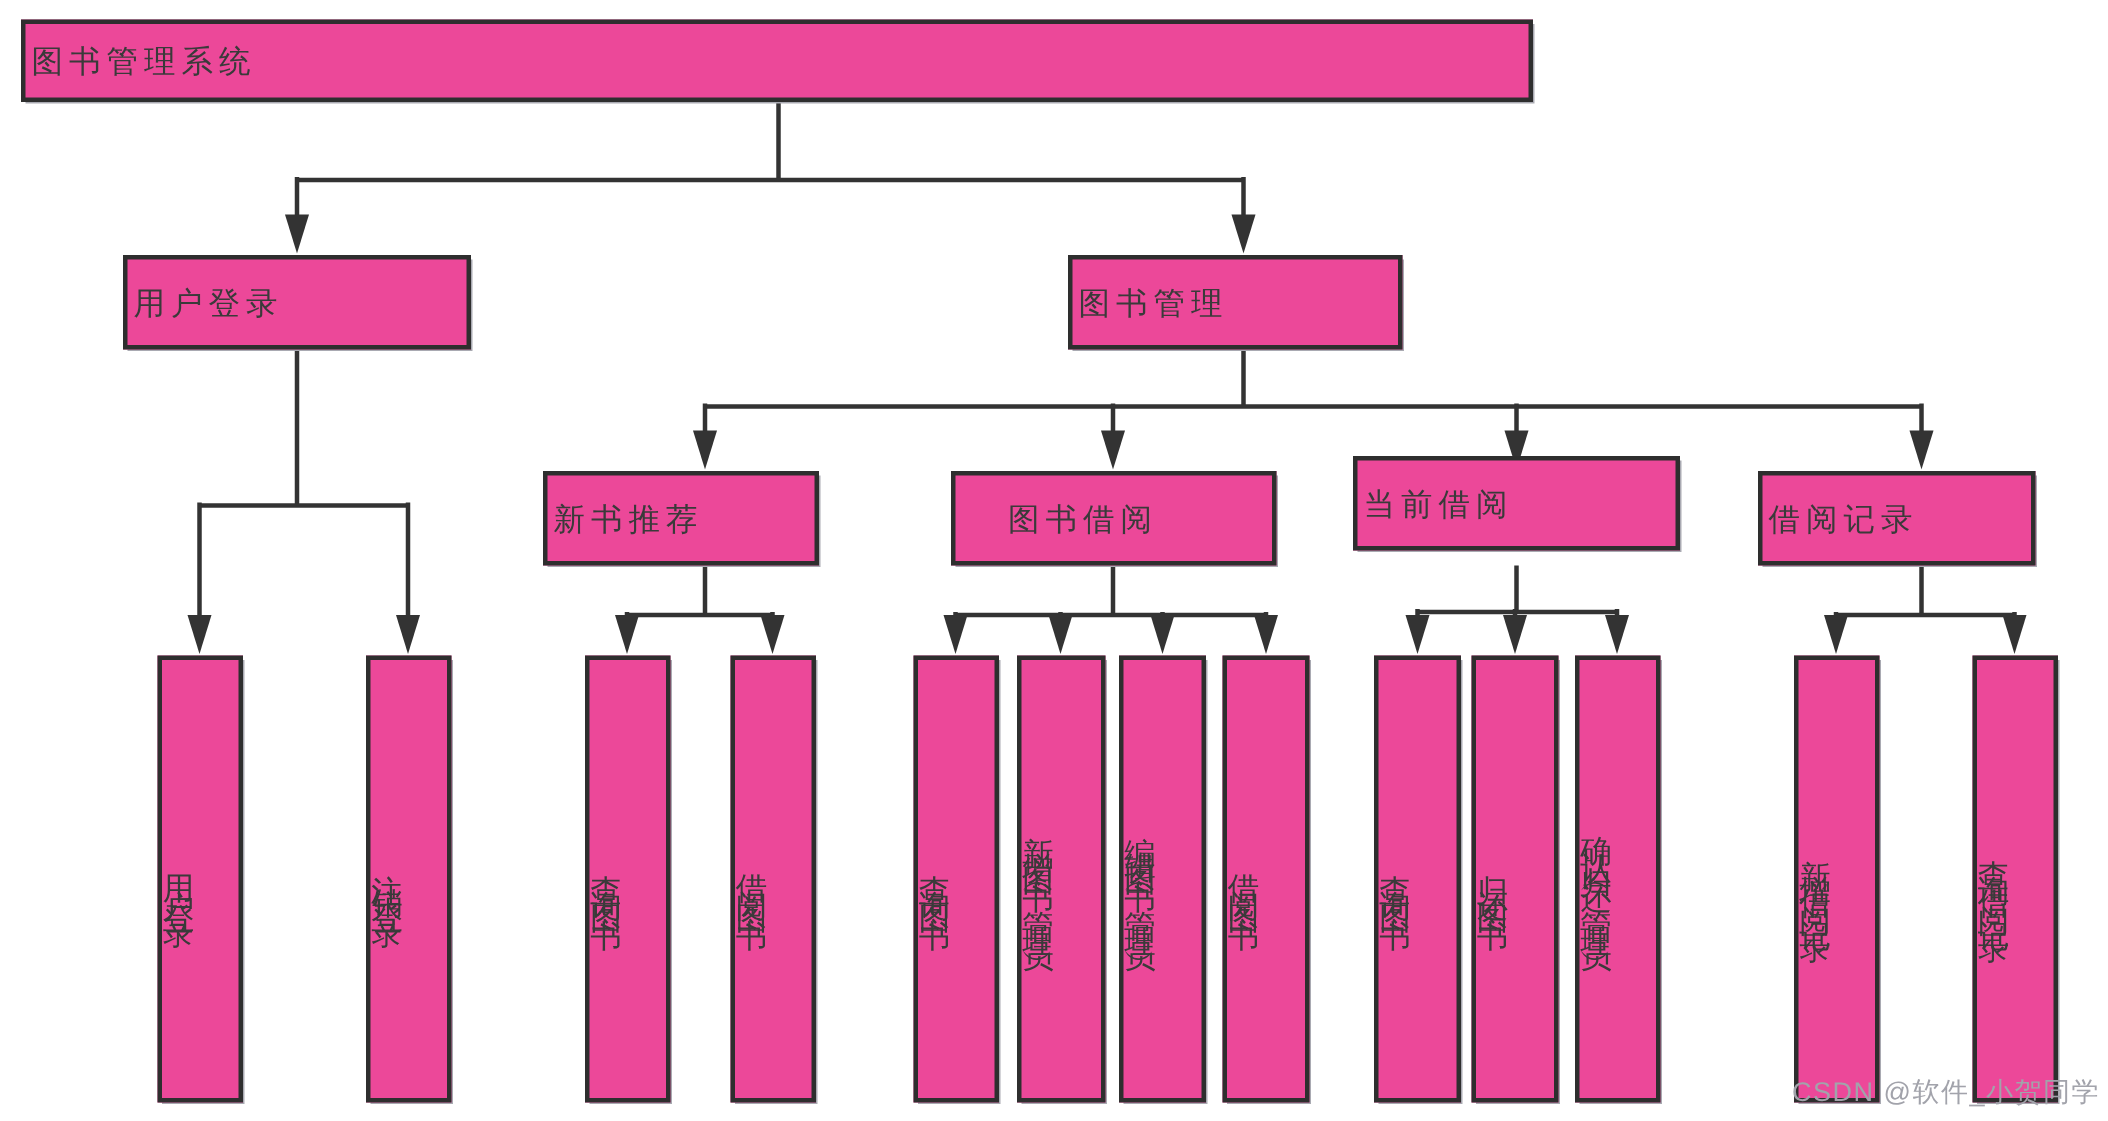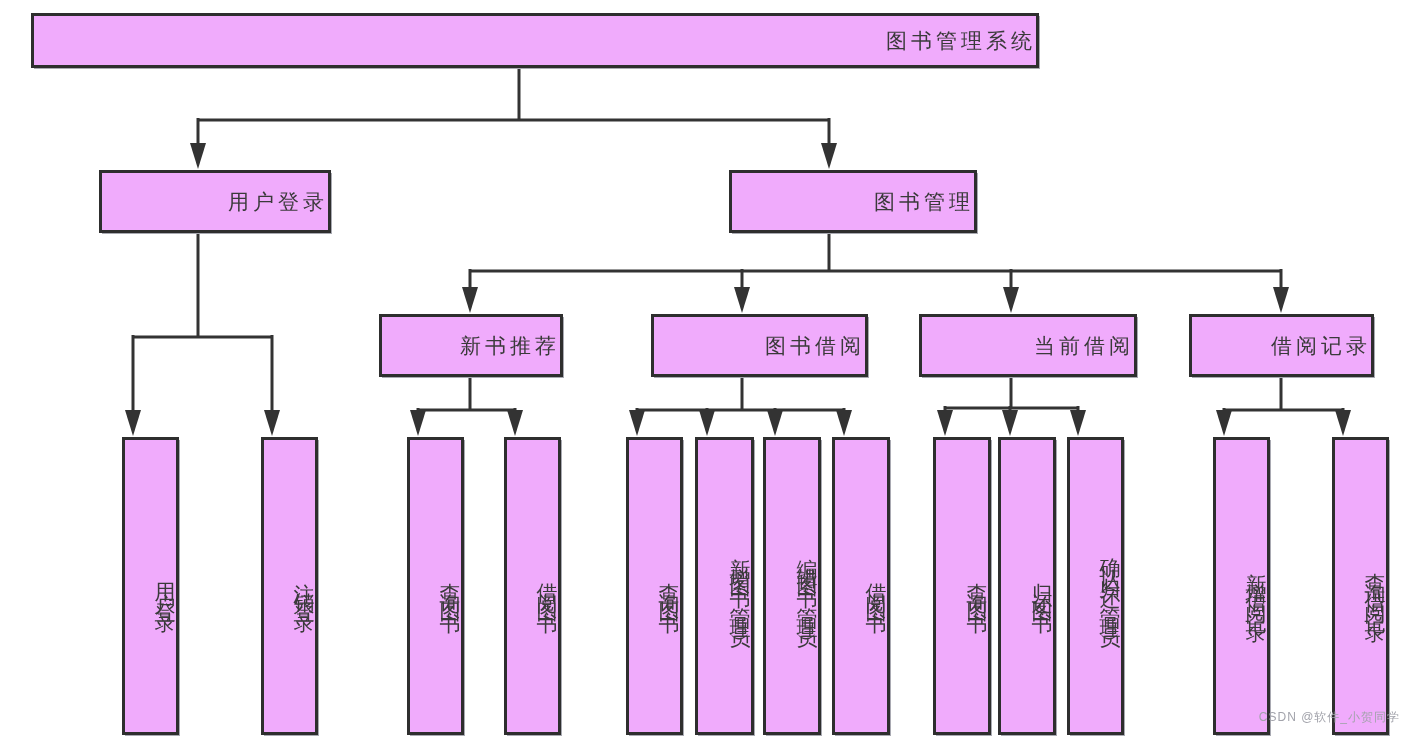--- a/index.html
+++ b/index.html
@@ -3,40 +3,39 @@
 <meta charset="utf-8">
 <style>
   html,body{margin:0;padding:0;background:#ffffff;}
   .canvas{
     position:relative;width:1405px;height:747px;background:#ffffff;
     font-family:"Liberation Sans","DejaVu Sans",sans-serif;color:#3a3a3a;
     overflow:hidden;
   }
   .connector-svg{position:absolute;left:0;top:0;width:1405px;height:747px;}
   .node{
-    position:absolute;background:#f0abfc;border:3px solid #2e2e2e;
+    position:absolute;background:#ec4899;border:3px solid #2e2e2e;
     box-shadow:2px 2px 0 -1px #a9aab2;
-    display:flex;align-items:center;justify-content:flex-end;
+    display:flex;align-items:center;justify-content:flex-start;
     box-sizing:border-box;
-    margin-left:17px;
   }
   .node .label{
     font-size:21px;letter-spacing:4px;color:#3a3a3a;white-space:nowrap;
     text-indent:4px;
   }
   .hnode{height:63px;}
   .root{left:14px;top:13px;width:1008px;height:55px;}
   .leaf{top:437px;height:298px;width:57px;}
   .leaf .vlabel{
     writing-mode:vertical-rl;text-orientation:mixed;
     font-size:21px;letter-spacing:10px;line-height:1;color:#3a3a3a;
   }
   .watermark{
-    position:absolute;right:5px;bottom:21px;
-    font-size:12px;color:#a2a3ab;letter-spacing:1px;white-space:nowrap;text-align:right;
+    position:absolute;right:5px;bottom:7px;
+    font-size:18px;color:#a2a3ab;letter-spacing:1px;white-space:nowrap;text-align:right;
   }
 </style>
 </head>
 <body>
 
 <div class="canvas">
 
   <svg class="connector-svg" viewBox="0 0 1405 747" xmlns="http://www.w3.org/2000/svg">
     <g stroke="#333333" stroke-width="3" fill="none">
 
@@ -103,31 +102,31 @@
     </g>
   </svg>
 
   <div class="node root">
     <span class="label">图书管理系统</span>
   </div>
 
   <div class="node hnode" style="left:82px;top:170px;width:232px;">
     <span class="label">用户登录</span>
   </div>
-  <div class="node hnode" style="left:712px;top:170px;width:248px;">
+  <div class="node hnode" style="left:712px;top:170px;width:223px;">
     <span class="label">图书管理</span>
   </div>
 
   <div class="node hnode" style="left:362px;top:314px;width:184px;">
     <span class="label">新书推荐</span>
   </div>
   <div class="node hnode" style="left:634px;top:314px;width:217px;padding-left:31px;">
     <span class="label">图书借阅</span>
   </div>
-  <div class="node hnode" style="left:902px;top:314px;width:218px;">
+  <div class="node hnode" style="left:902px;top:304px;width:218px;">
     <span class="label">当前借阅</span>
   </div>
   <div class="node hnode" style="left:1172px;top:314px;width:185px;">
     <span class="label">借阅记录</span>
   </div>
 
   <div class="node leaf" style="left:105px;">
     <span class="vlabel">用户登录</span>
   </div>
   <div class="node leaf" style="left:244px;">

